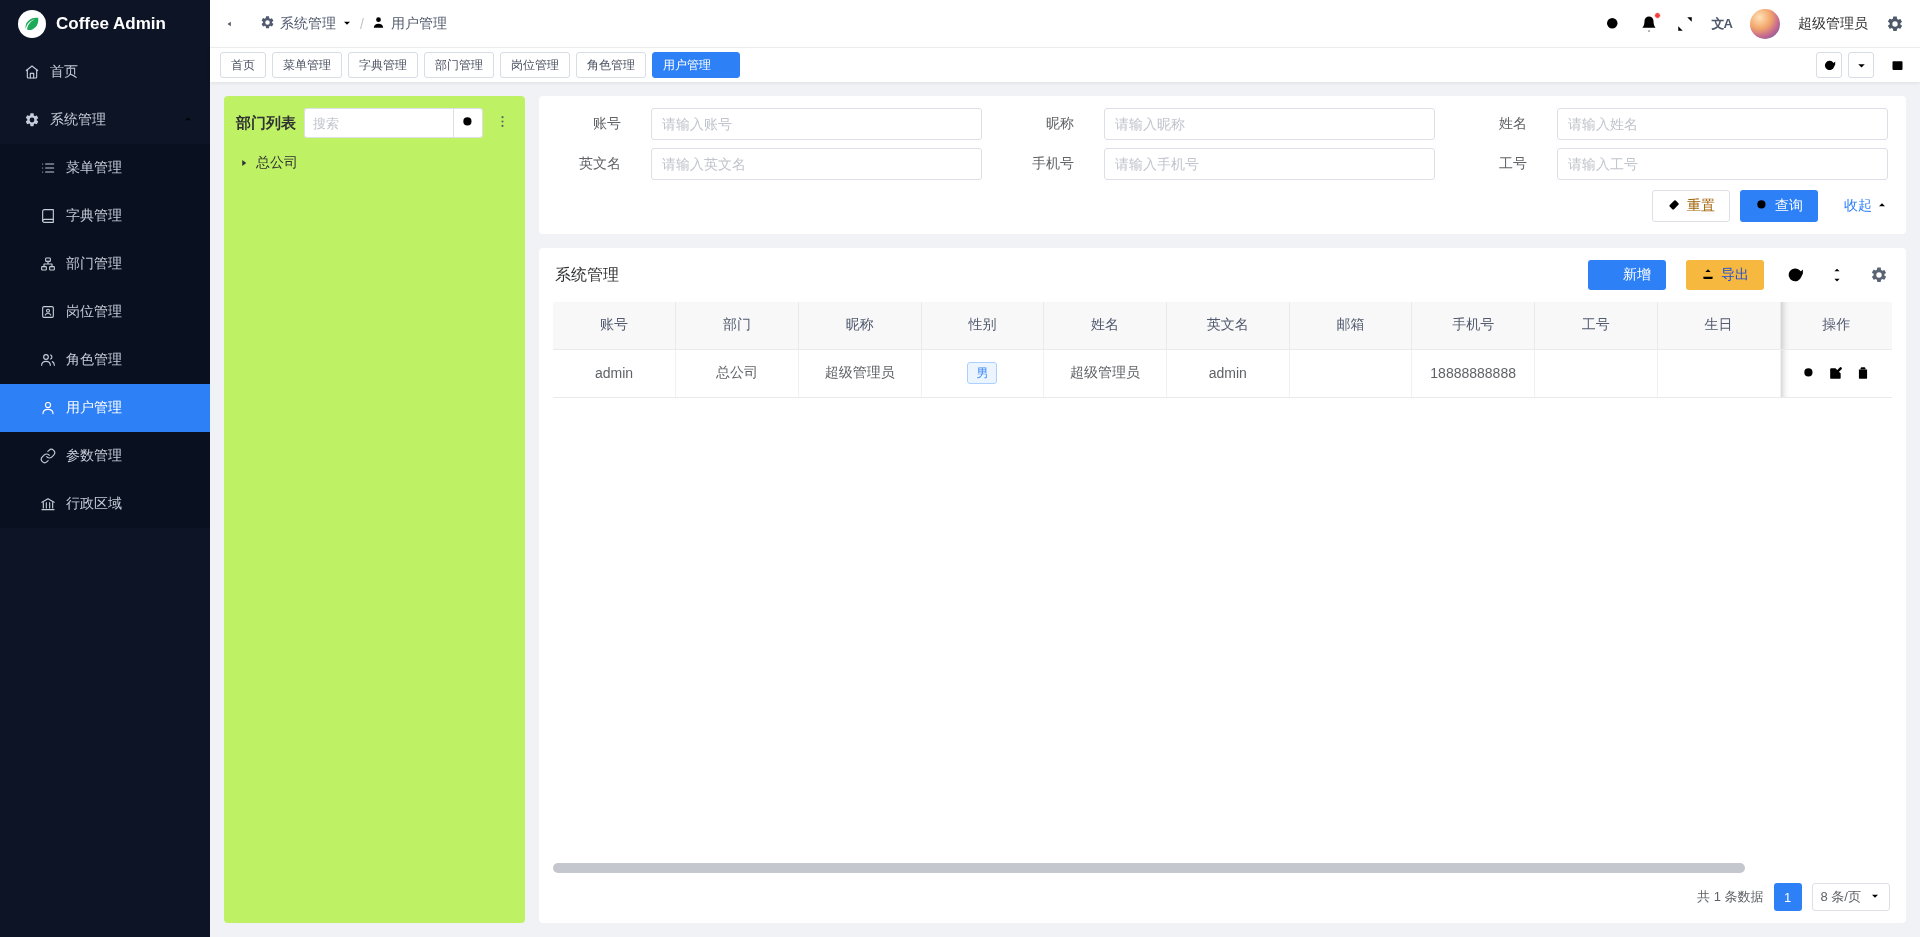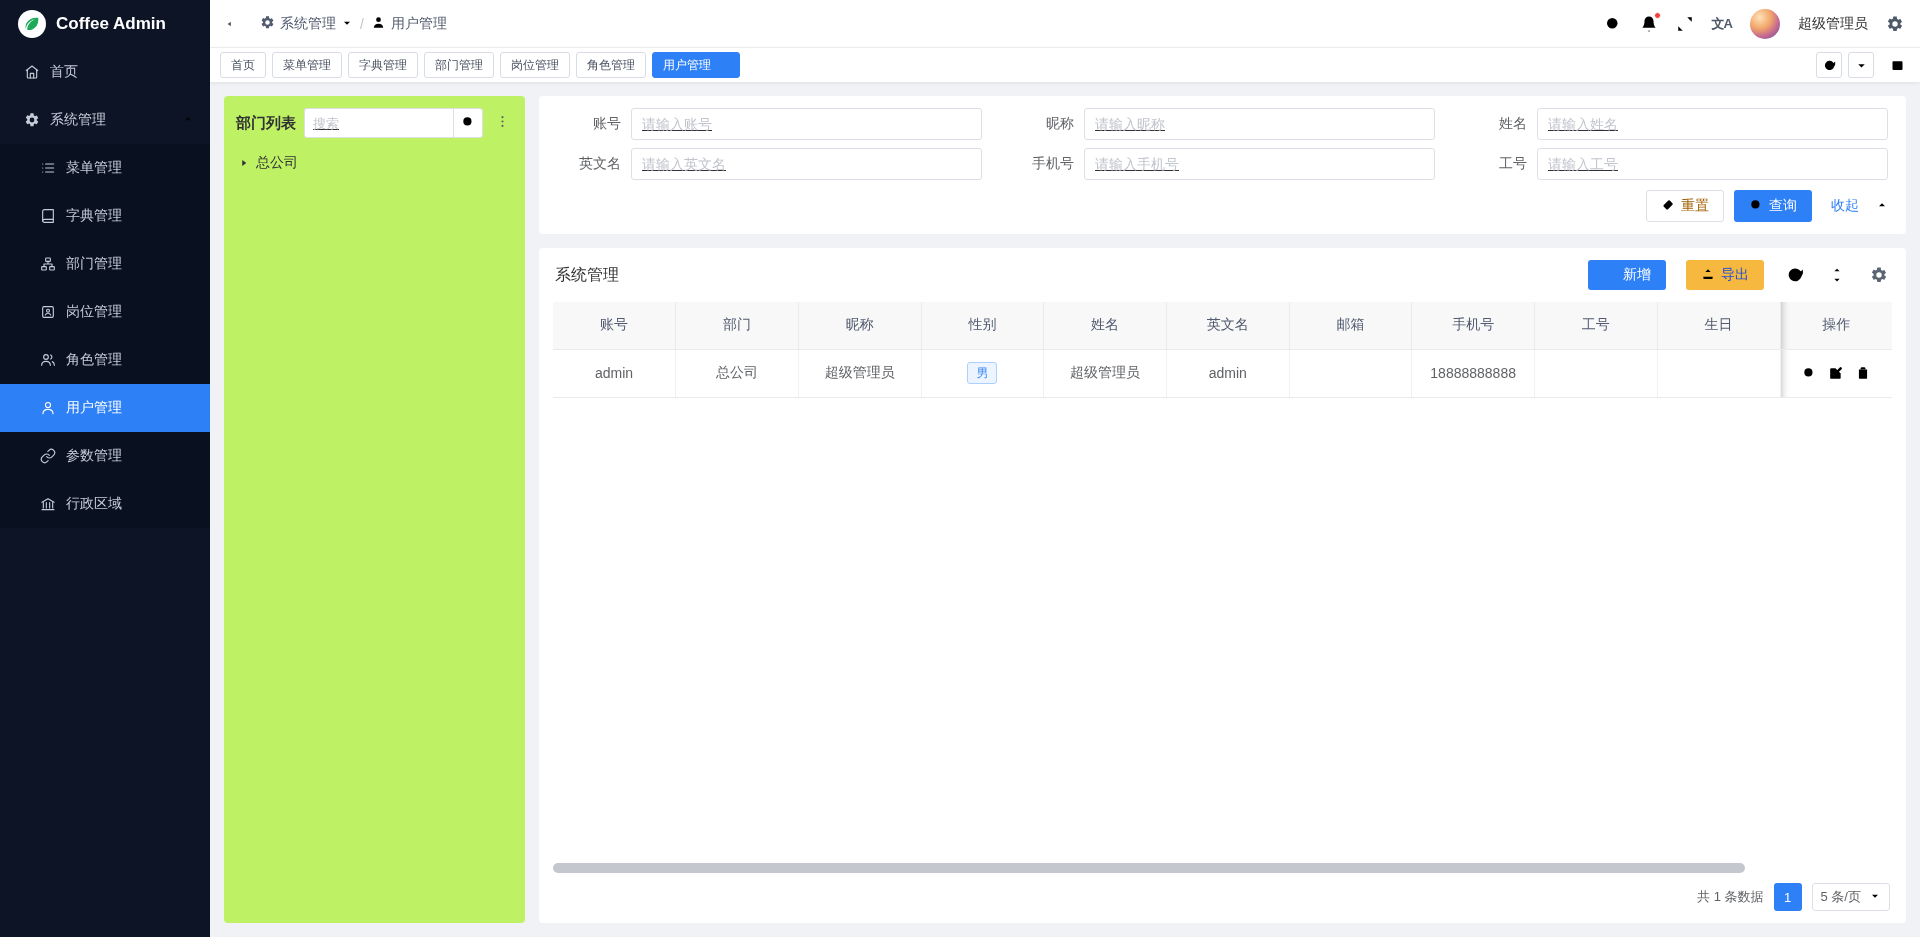--- a/index.html
+++ b/index.html
@@ -2,21 +2,21 @@
 <html><head>
 <meta charset="utf-8">
 <style>
   * { box-sizing: border-box; margin: 0; padding: 0; }
   html, body { width: 1920px; height: 937px; overflow: hidden; }
   body {
     font-family: "Liberation Sans", "DejaVu Sans", sans-serif;
     font-size: 14px; color: #303133; background: #f0f2f5;
   }
   button { font-family: inherit; }
-  input { font-family: inherit; outline: none; text-decoration: underline; }
+  input { font-family: inherit; outline: none; }
 
   .app { display: flex; width: 1920px; height: 937px; }
 
   
   .sidebar { width: 210px; flex-shrink: 0; background: #0d1425; color: #c6ccd8; display: flex; flex-direction: column; }
   .logo { height: 48px; display: flex; align-items: center; gap: 10px; padding: 0 18px; }
   .logo-badge { width: 28px; height: 28px; border-radius: 50%; background: #fff; color: #1faa59; display: flex; align-items: center; justify-content: center; flex-shrink: 0; }
   .logo-title { color: #fff; font-weight: bold; font-size: 17px; white-space: nowrap; }
   .nav-item { height: 48px; display: flex; align-items: center; gap: 10px; padding: 0 16px 0 24px; font-size: 14px; color: #c6ccd8; cursor: pointer; }
   .nav-item .arrow { margin-left: auto; opacity: .8; }
@@ -61,29 +61,29 @@
   .tree-caret { color: #303133; display: flex; }
 
   
   .work { flex: 1; min-width: 0; display: flex; flex-direction: column; gap: 14px; }
   .card { background: #fff; border-radius: 4px; }
 
   .search-card { padding: 12px 18px; }
   .form-grid { display: grid; grid-template-columns: repeat(3, 1fr); gap: 8px 28px; }
   .form-item { display: flex; align-items: center; }
   .form-label { width: 74px; flex-shrink: 0; text-align: right; padding-right: 10px; font-size: 14px; color: #606266; }
-  .form-input { flex: 1; min-width: 0; height: 32px; border: 1px solid #dcdfe6; border-radius: 3px; padding: 0 10px; font-size: 14px; color: #303133; }
+  .form-input { flex: 1; min-width: 0; height: 32px; border: 1px solid #dcdfe6; border-radius: 3px; padding: 0 10px; font-size: 14px; color: #303133; margin-left: 20px; }
   ::placeholder { color: #c0c4cc; opacity: 1; }
   .form-actions { display: flex; justify-content: flex-end; align-items: center; gap: 10px; margin-top: 10px; }
   .btn { height: 32px; padding: 0 14px; border-radius: 3px; font-size: 14px; display: inline-flex; align-items: center; gap: 6px; cursor: pointer; border: 1px solid transparent; }
   .btn-default { background: #fff; border-color: #dcdfe6; color: #a16207; }
   .btn-primary { background: #2e80f7; color: #fff; }
   .btn-warning { background: #f6b83e; color: #1d4ed8; }
   .btn-sm { height: 30px; }
-  .link-collapse { display: inline-flex; align-items: center; gap: 17px; color: #2e80f7; font-size: 14px; cursor: pointer; margin-left: 9px; }
+  .link-collapse { display: inline-flex; align-items: center; gap: 4px; color: #2e80f7; font-size: 14px; cursor: pointer; margin-left: 16px; }
 
   .table-card { flex: 1; min-height: 0; display: flex; flex-direction: column; padding: 12px 14px; }
   .table-head-row { display: flex; align-items: center; margin-bottom: 12px; padding: 0 2px; }
   .table-title { font-size: 16px; font-weight: 500; color: #303133; }
   .table-actions { margin-left: auto; display: flex; align-items: center; gap: 20px; }
   .icon-tool { background: none; border: none; color: #5a6472; display: flex; cursor: pointer; padding: 2px; }
 
   table.grid { width: 100%; border-collapse: collapse; table-layout: fixed; font-size: 14px; color: #606266; }
   table.grid th { background: #f8f8f9; color: #515a6e; font-weight: 500; height: 47px; text-align: center; border-bottom: 1px solid #e8eaec; border-right: 1px solid #e8eaec; }
   table.grid td { height: 48px; text-align: center; border-bottom: 1px solid #e8eaec; border-right: 1px solid #f0f1f3; background: #fff; }
@@ -612,21 +612,21 @@
           <div class="table-filler"></div>
 
           <div class="h-scrollbar">
             <div class="thumb"></div>
           </div>
 
           <div class="pagination">
             <span>共 1 条数据</span>
             <span class="page-num">1</span>
             <span class="page-size">
-              <span>5 条/页</span>
+              <span>8 条/页</span>
               <span><svg class="ic12">
                     <use href="#s-chev-down"></use>
                   </svg></span>
             </span>
           </div>
         </div>
 
       </section>
     </div>
   </div>

